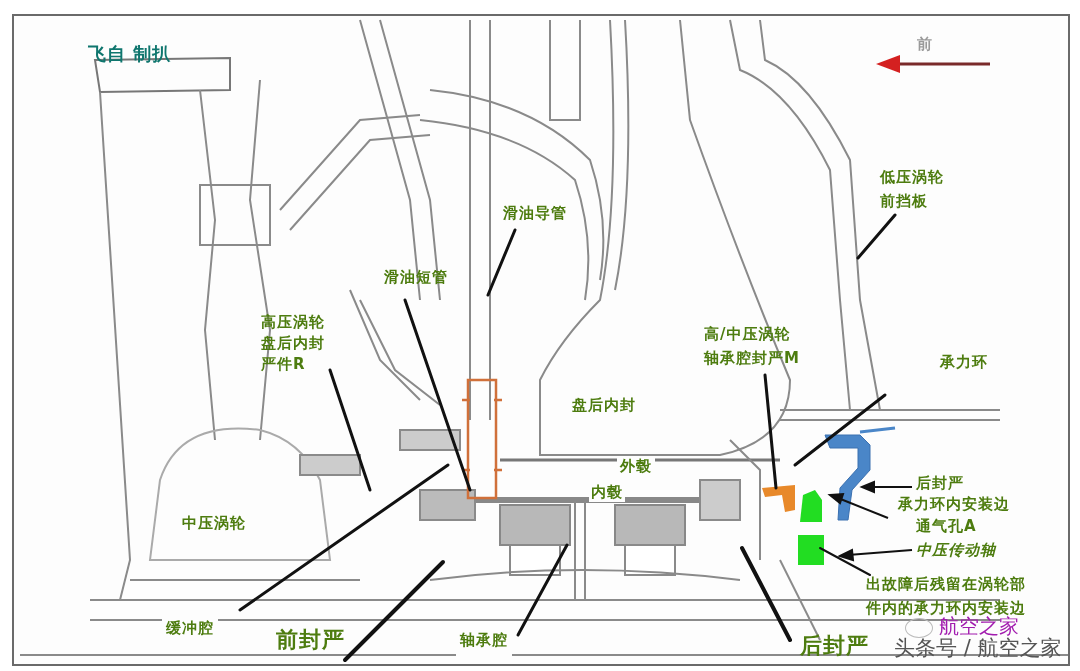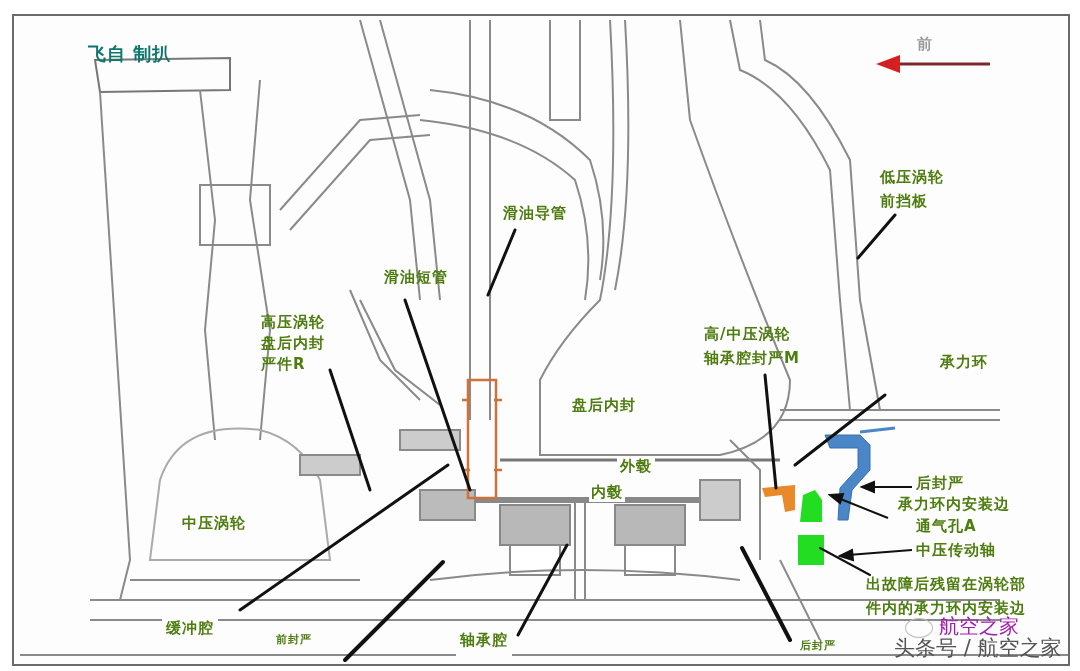--- a/index.html
+++ b/index.html
@@ -1,20 +1,20 @@
 <!DOCTYPE html>
 <html><head>
 <meta charset="utf-8">
 <style>
   html,body{margin:0;padding:0;background:#ffffff;}
   body{width:1080px;height:671px;position:relative;overflow:hidden;font-family:"DejaVu Sans","Liberation Sans",sans-serif;}
   .frame{position:absolute;left:12px;top:14px;width:1058px;height:652px;border:2px solid #6a6a6a;box-sizing:border-box;background:#fdfdfd;}
   svg.art{position:absolute;left:0;top:0;}
   .lbl{position:absolute;color:#4d7c0f;font-size:15px;line-height:20px;font-weight:bold;white-space:nowrap;letter-spacing:1px;}
-  .lbl.big{font-size:11px;}
+  .lbl.big{font-size:22px;}
   .lbl.light{color:#9a9a9a;font-weight:bold;}
   .wm{position:absolute;color:#a21caf;font-size:20px;white-space:nowrap;font-weight:normal;}
   .wm2{position:absolute;color:#555;font-size:21px;white-space:nowrap;margin-left:28px;}
 </style>
 </head>
 <body>
 
 <div class="frame"></div>
 
 <svg class="art" width="1080" height="671" viewBox="0 0 1080 671">
@@ -125,21 +125,21 @@
 <div class="lbl" style="left:704px;top:322px;white-space:pre;line-height:24px;">高/中压涡轮
 轴承腔封严M</div>
 <div class="lbl" style="left:940px;top:352px;">承力环</div>
 <div class="lbl" style="left:572px;top:395px;">盘后内封</div>
 <div class="lbl" style="left:617px;top:456px;background:#fdfdfd;padding:0 3px;">外毂</div>
 <div class="lbl" style="left:589px;top:482px;background:#fdfdfd;padding:0 2px;">内毂</div>
 
 <div class="lbl" style="left:916px;top:473px;">后封严</div>
 <div class="lbl" style="left:898px;top:494px;">承力环内安装边</div>
 <div class="lbl" style="left:916px;top:516px;">通气孔A</div>
-<div class="lbl" style="left:916px;top:540px;">中压传动轴</div>
+<div class="lbl" style="left:916px;top:540px;font-style:italic;">中压传动轴</div>
 <div class="lbl" style="left:866px;top:572px;white-space:pre;line-height:24px;">出故障后残留在涡轮部
 件内的承力环内安装边</div>
 
 <div class="lbl" style="left:182px;top:513px;">中压涡轮</div>
 <div class="lbl" style="left:162px;top:618px;background:#fdfdfd;padding:0 4px;">缓冲腔</div>
 <div class="lbl big" style="left:276px;top:630px;">前封严</div>
 <div class="lbl" style="left:456px;top:622px;background:#fdfdfd;padding:8px 4px;">轴承腔</div>
 <div class="lbl big" style="left:800px;top:636px;">后封严</div>
 
 <div class="wm" style="left:905px;top:613px;">

